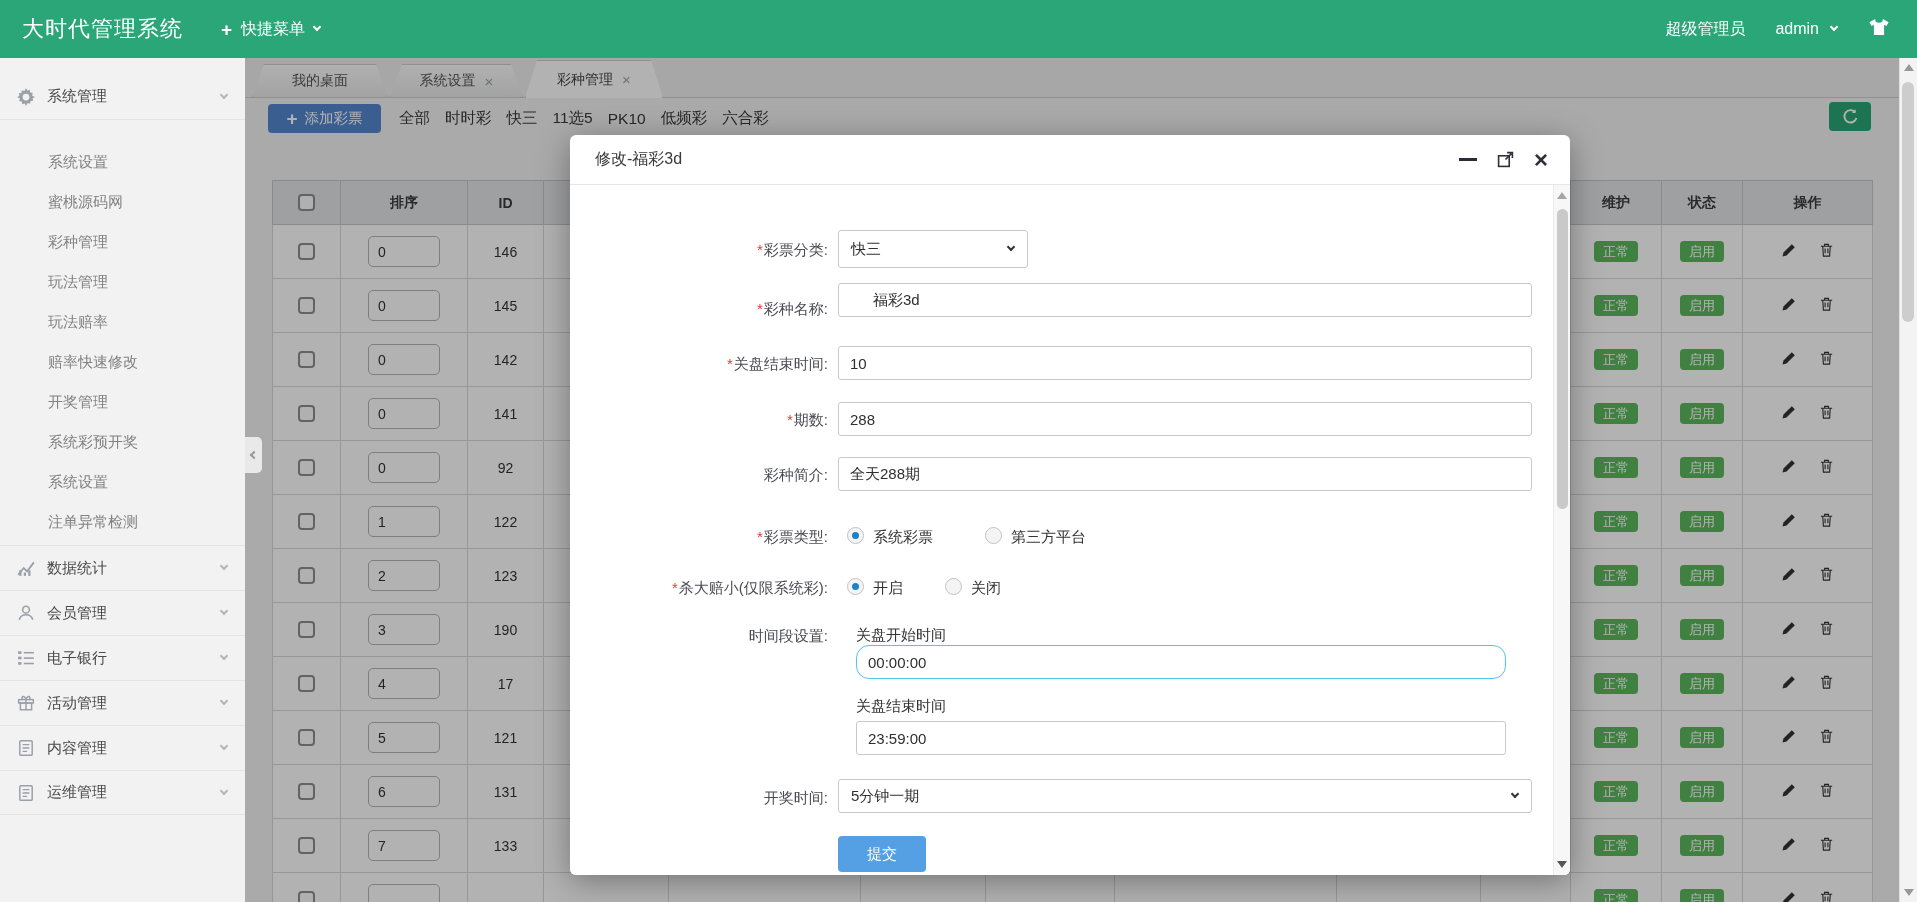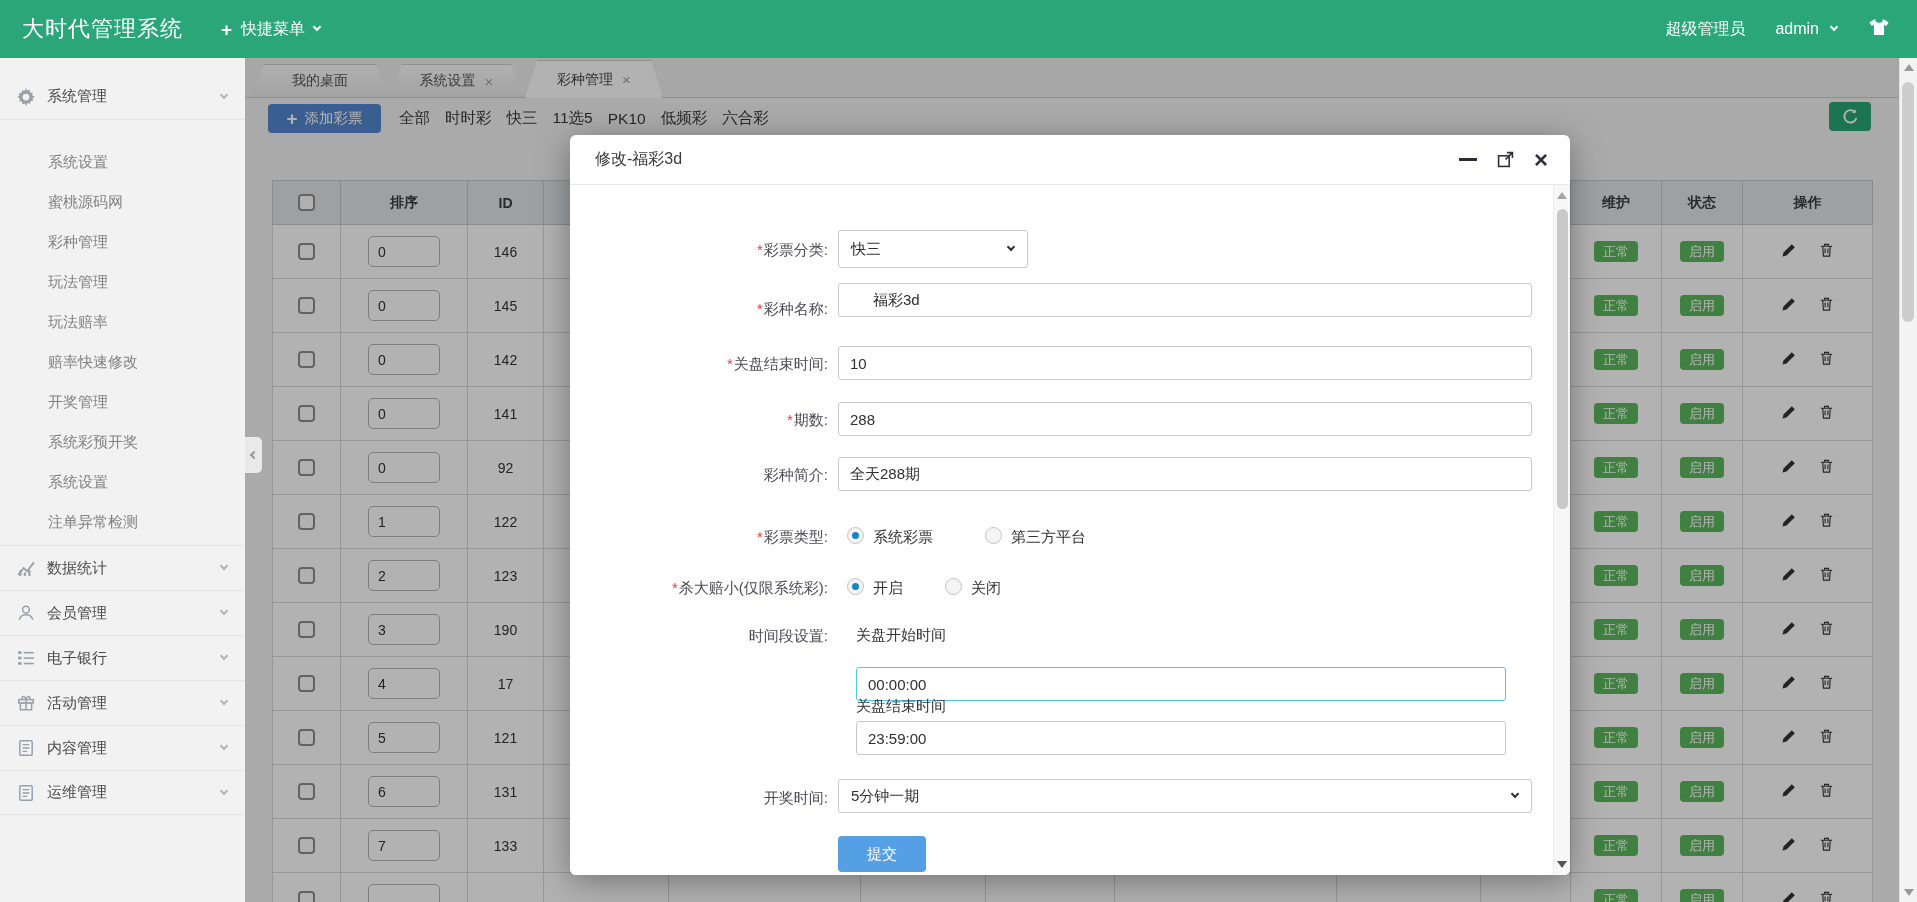--- a/index.html
+++ b/index.html
@@ -705,21 +705,21 @@
     </div>
     <span class="radio on" style="left:277px; top:393px;"></span>
     <span class="r-label" style="left:303px; top:394px;">开启</span>
     <span class="radio" style="left:375px; top:393px;"></span>
     <span class="r-label" style="left:401px; top:394px;">关闭</span>
 
     <div class="f-label" style="top:442px;">
       <span>时间段设置:</span>
     </div>
     <div class="sub-label" style="top:441px;">关盘开始时间</div>
-    <input class="f-input time-input focused" style="top: 482px;" value="00:00:00">
+    <input class="f-input time-input focused" style="top: 460px; border-radius: 13px;" value="00:00:00">
     <div class="sub-label" style="top:512px;">关盘结束时间</div>
     <input class="f-input time-input" style="top: 536px;" value="23:59:00">
 
     <div class="f-label" style="top:604px;">
       <span>开奖时间:</span>
     </div>
     <div class="sel" style="top:594px; width:694px; height:34px;">
       <span>5分钟一期</span>
       <span class="chev small"></span>
     </div>

